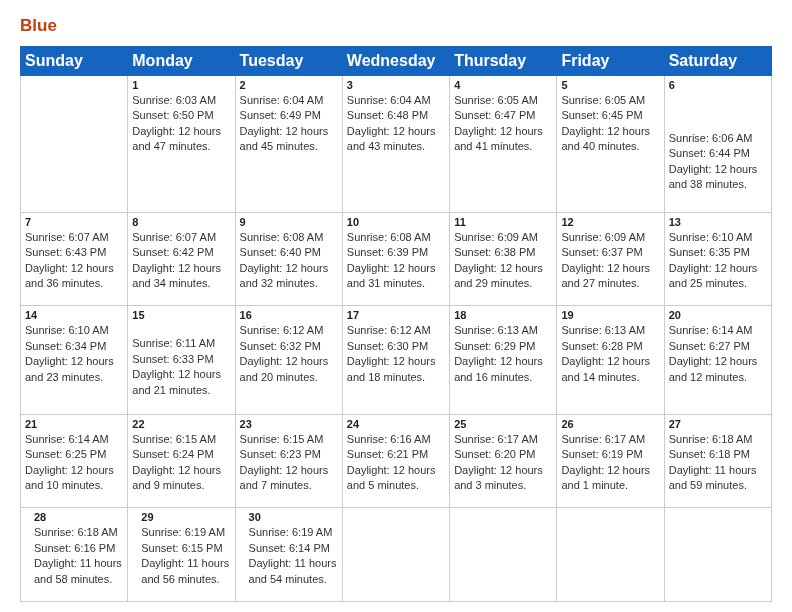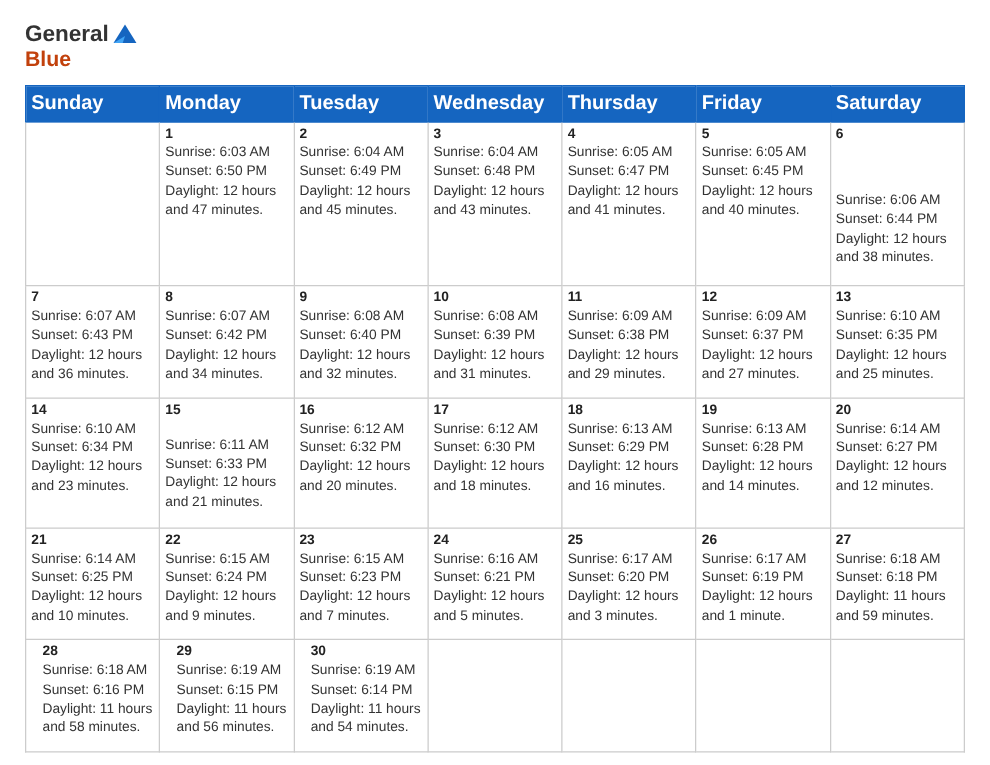--- a/index.html
+++ b/index.html
@@ -91,27 +91,20 @@
       padding-left: 13px;
     }
   </style>
 </head>
 <body>
 
 <div class="page">
   <div class="header">
     <div class="logo">
       <div>
-        <div style="display:flex;align-items:center;">
-          <span class="logo-general" style="font-size:18px;font-weight:bold;">General</span>
-          <svg class="logo-icon" viewBox="0 0 24 24" xmlns="http://www.w3.org/2000/svg">
-            <polygon points="2,20 12,4 22,20" fill="#1565c0"></polygon>
-            <polygon points="2,20 10,20 12,14" fill="#42a5f5"></polygon>
-          </svg>
-        </div>
         <span class="logo-blue" style="font-size:17px;font-weight:bold;color:#c2410c;">Blue</span>
       </div>
     </div>
     <div class="title-block">
       <div class="month-title"></div>
       <div class="subtitle"></div>
     </div>
   </div>
 
   <table class="calendar">

